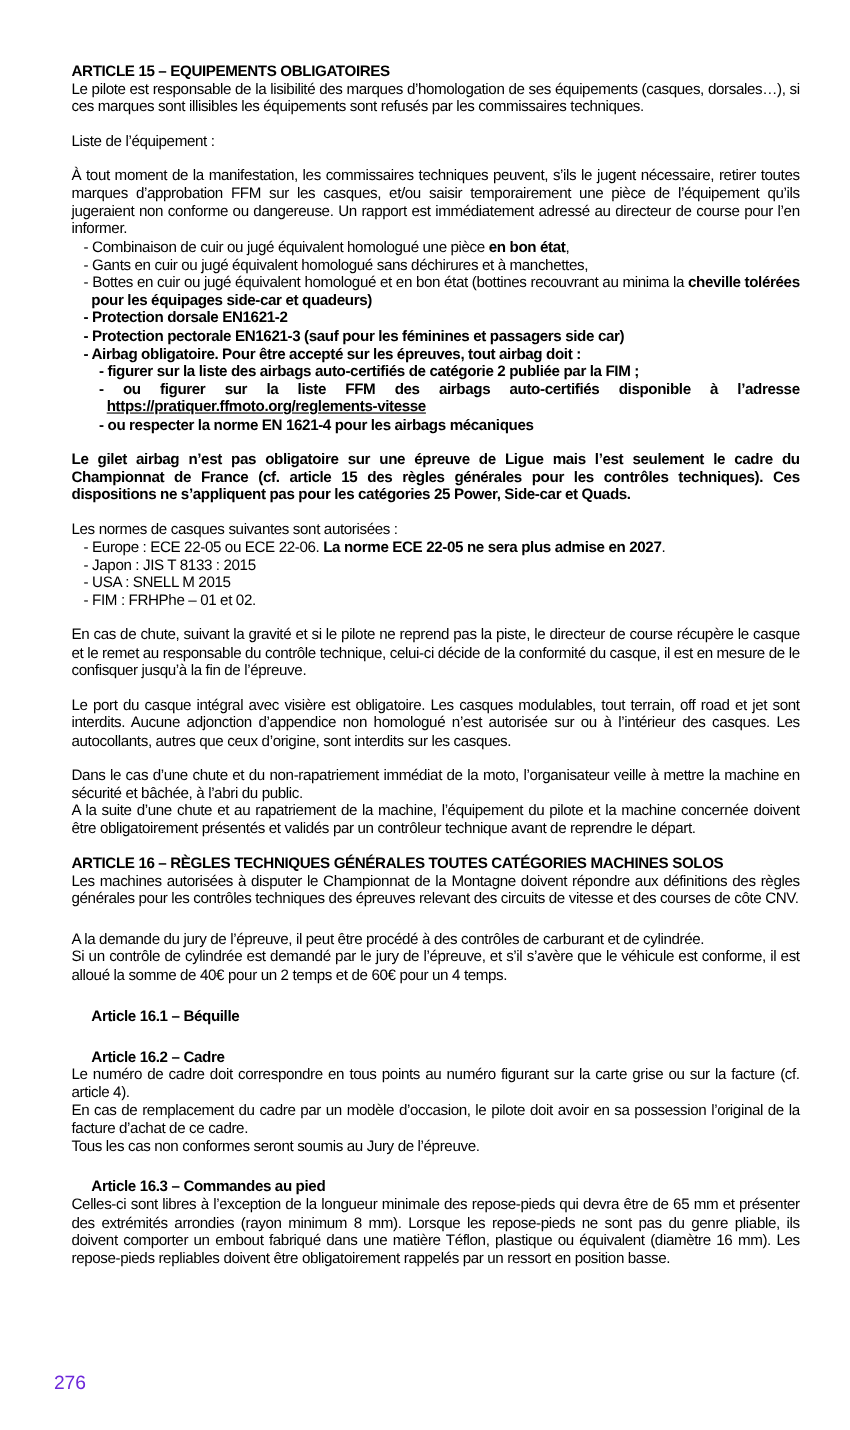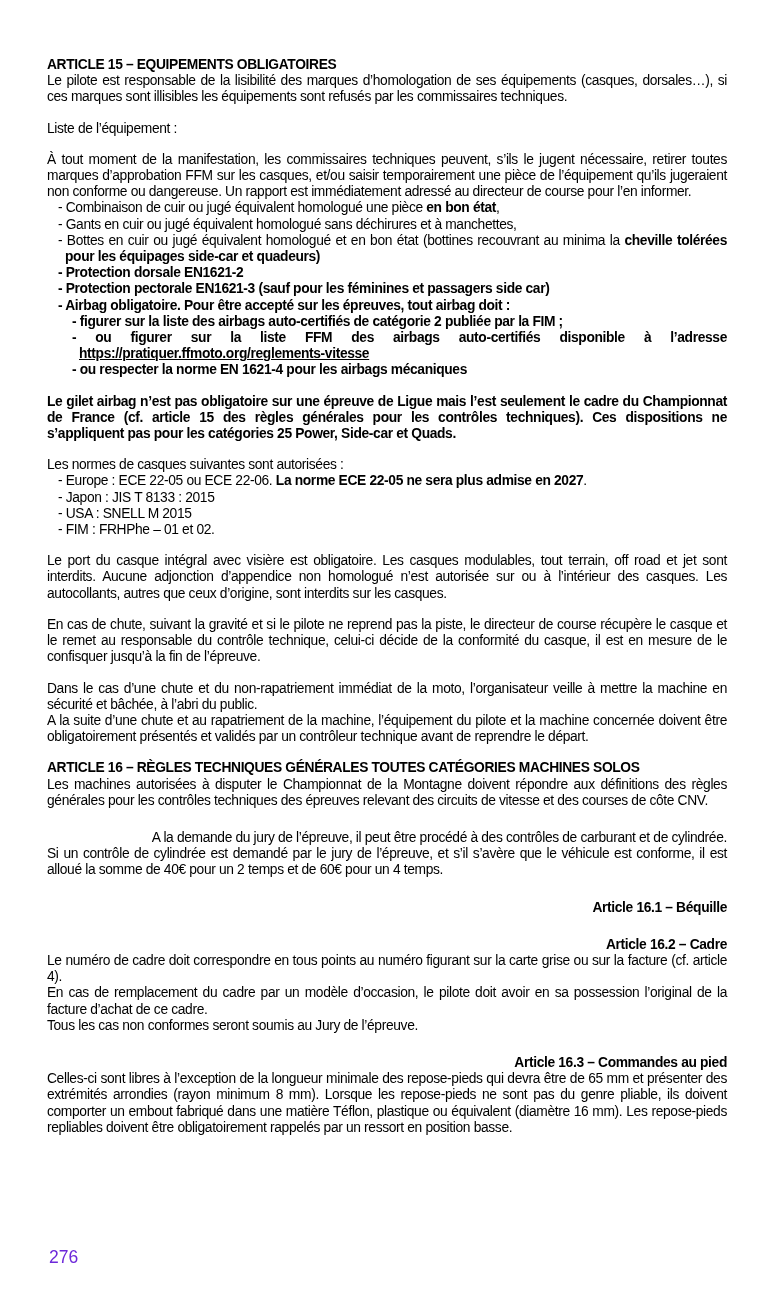--- a/index.html
+++ b/index.html
@@ -7,34 +7,34 @@
   body {
     width:773px; height:1300px;
     position:relative;
     font-family:"Liberation Sans", sans-serif;
     color:#000;
     overflow:hidden;
   }
   .page {
     position:absolute; top:0; left:0;
     width:773px; height:1300px;
-    padding:57px 46px 0 47px;
+    padding:57px 46px 0 65px;
   }
   .doc {
     font-size:13.8px;
     line-height:16.2px;
     letter-spacing:-0.35px;
     text-align:justify;
   }
   .h {
     font-weight:bold;
     text-align:left;
   }
   .mt  { margin-top:15px; }
-  .mt2 { margin-top:21px;text-align:right; }
+  .mt2 { margin-top:21px; }
   .b { font-weight:bold; }
   .u { text-decoration:underline; }
   .li1 { padding-left:18px; text-indent:-7px; }
   .li2 { padding-left:32px; text-indent:-7px; }
   .sub-h { padding-left:18px; }
   .pagenum {
     position:absolute;
     left:49px; top:1247px;
     font-size:17.5px;
     letter-spacing:0;
@@ -67,22 +67,22 @@
     <div class="mt b">Le gilet airbag n’est pas obligatoire sur une épreuve de Ligue mais l’est seulement le cadre du Championnat de France (cf. article 15 des règles générales pour les contrôles techniques). Ces dispositions ne s’appliquent pas pour les catégories 25 Power, Side-car et Quads.</div>
 
     <div class="mt">Les normes de casques suivantes sont autorisées :</div>
     <div>
       <div class="li1"><span>- Europe : ECE 22-05 ou ECE 22-06. </span><span class="b">La norme ECE 22-05 ne sera plus admise en 2027</span><span>.</span></div>
       <div class="li1"><span>- Japon : JIS T 8133 : 2015</span></div>
       <div class="li1"><span>- USA : SNELL M 2015</span></div>
       <div class="li1"><span>- FIM : FRHPhe – 01 et 02.</span></div>
     </div>
 
+    <div class="mt">En cas de chute, suivant la gravité et si le pilote ne reprend pas la piste, le directeur de course récupère le casque et le remet au responsable du contrôle technique, celui-ci décide de la conformité du casque, il est en mesure de le confisquer jusqu’à la fin de l’épreuve.</div>
     <div class="mt">Le port du casque intégral avec visière est obligatoire. Les casques modulables, tout terrain, off road et jet sont interdits. Aucune adjonction d’appendice non homologué n’est autorisée sur ou à l’intérieur des casques. Les autocollants, autres que ceux d’origine, sont interdits sur les casques.</div>
-    <div class="mt">En cas de chute, suivant la gravité et si le pilote ne reprend pas la piste, le directeur de course récupère le casque et le remet au responsable du contrôle technique, celui-ci décide de la conformité du casque, il est en mesure de le confisquer jusqu’à la fin de l’épreuve.</div>
     <div class="mt">Dans le cas d’une chute et du non-rapatriement immédiat de la moto, l’organisateur veille à mettre la machine en sécurité et bâchée, à l’abri du public.</div>
     <div>A la suite d’une chute et au rapatriement de la machine, l’équipement du pilote et la machine concernée doivent être obligatoirement présentés et validés par un contrôleur technique avant de reprendre le départ.</div>
 
     <div class="h mt">ARTICLE 16 – RÈGLES TECHNIQUES GÉNÉRALES TOUTES CATÉGORIES MACHINES SOLOS</div>
     <div>Les machines autorisées à disputer le Championnat de la Montagne doivent répondre aux définitions des règles générales pour les contrôles techniques des épreuves relevant des circuits de vitesse et des courses de côte CNV.</div>
 
     <div class="mt2">A la demande du jury de l’épreuve, il peut être procédé à des contrôles de carburant et de cylindrée.</div>
     <div>Si un contrôle de cylindrée est demandé par le jury de l’épreuve, et s’il s’avère que le véhicule est conforme, il est alloué la somme de 40€ pour un 2 temps et de 60€ pour un 4 temps.</div>
 
     <div class="h sub-h mt2">Article 16.1 – Béquille</div>

